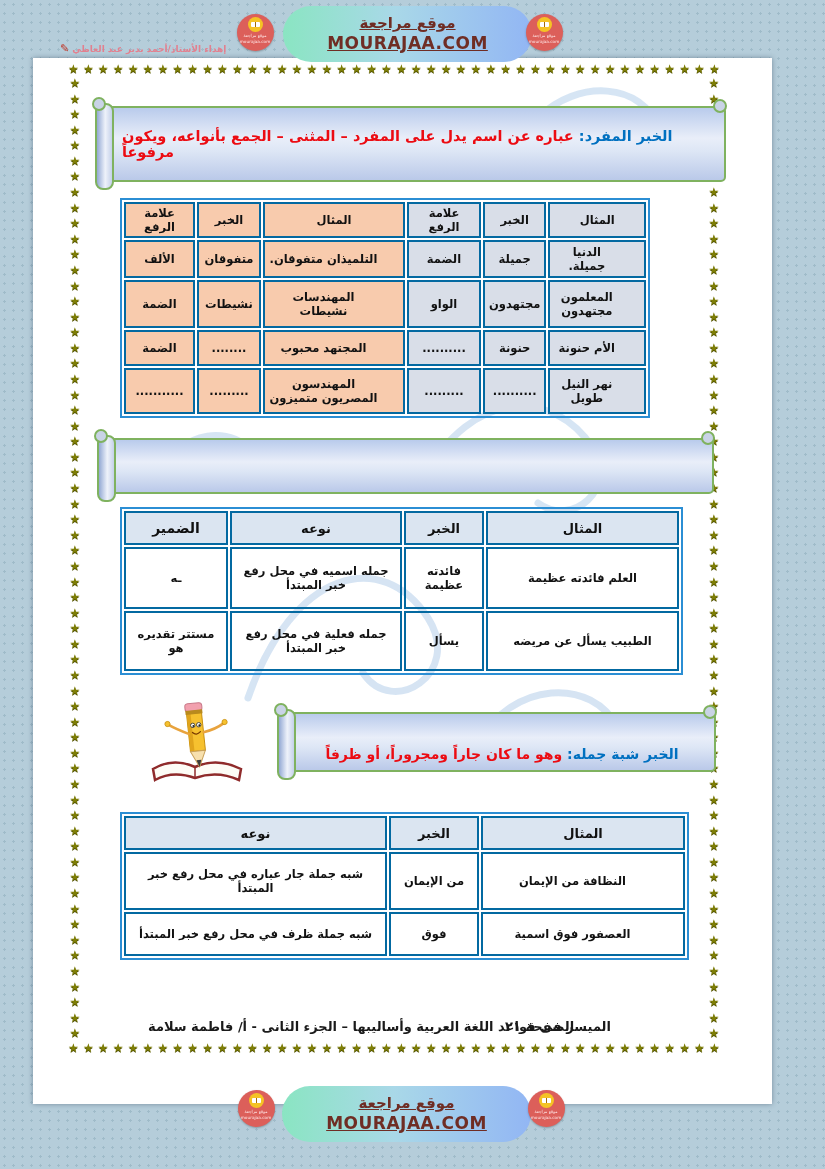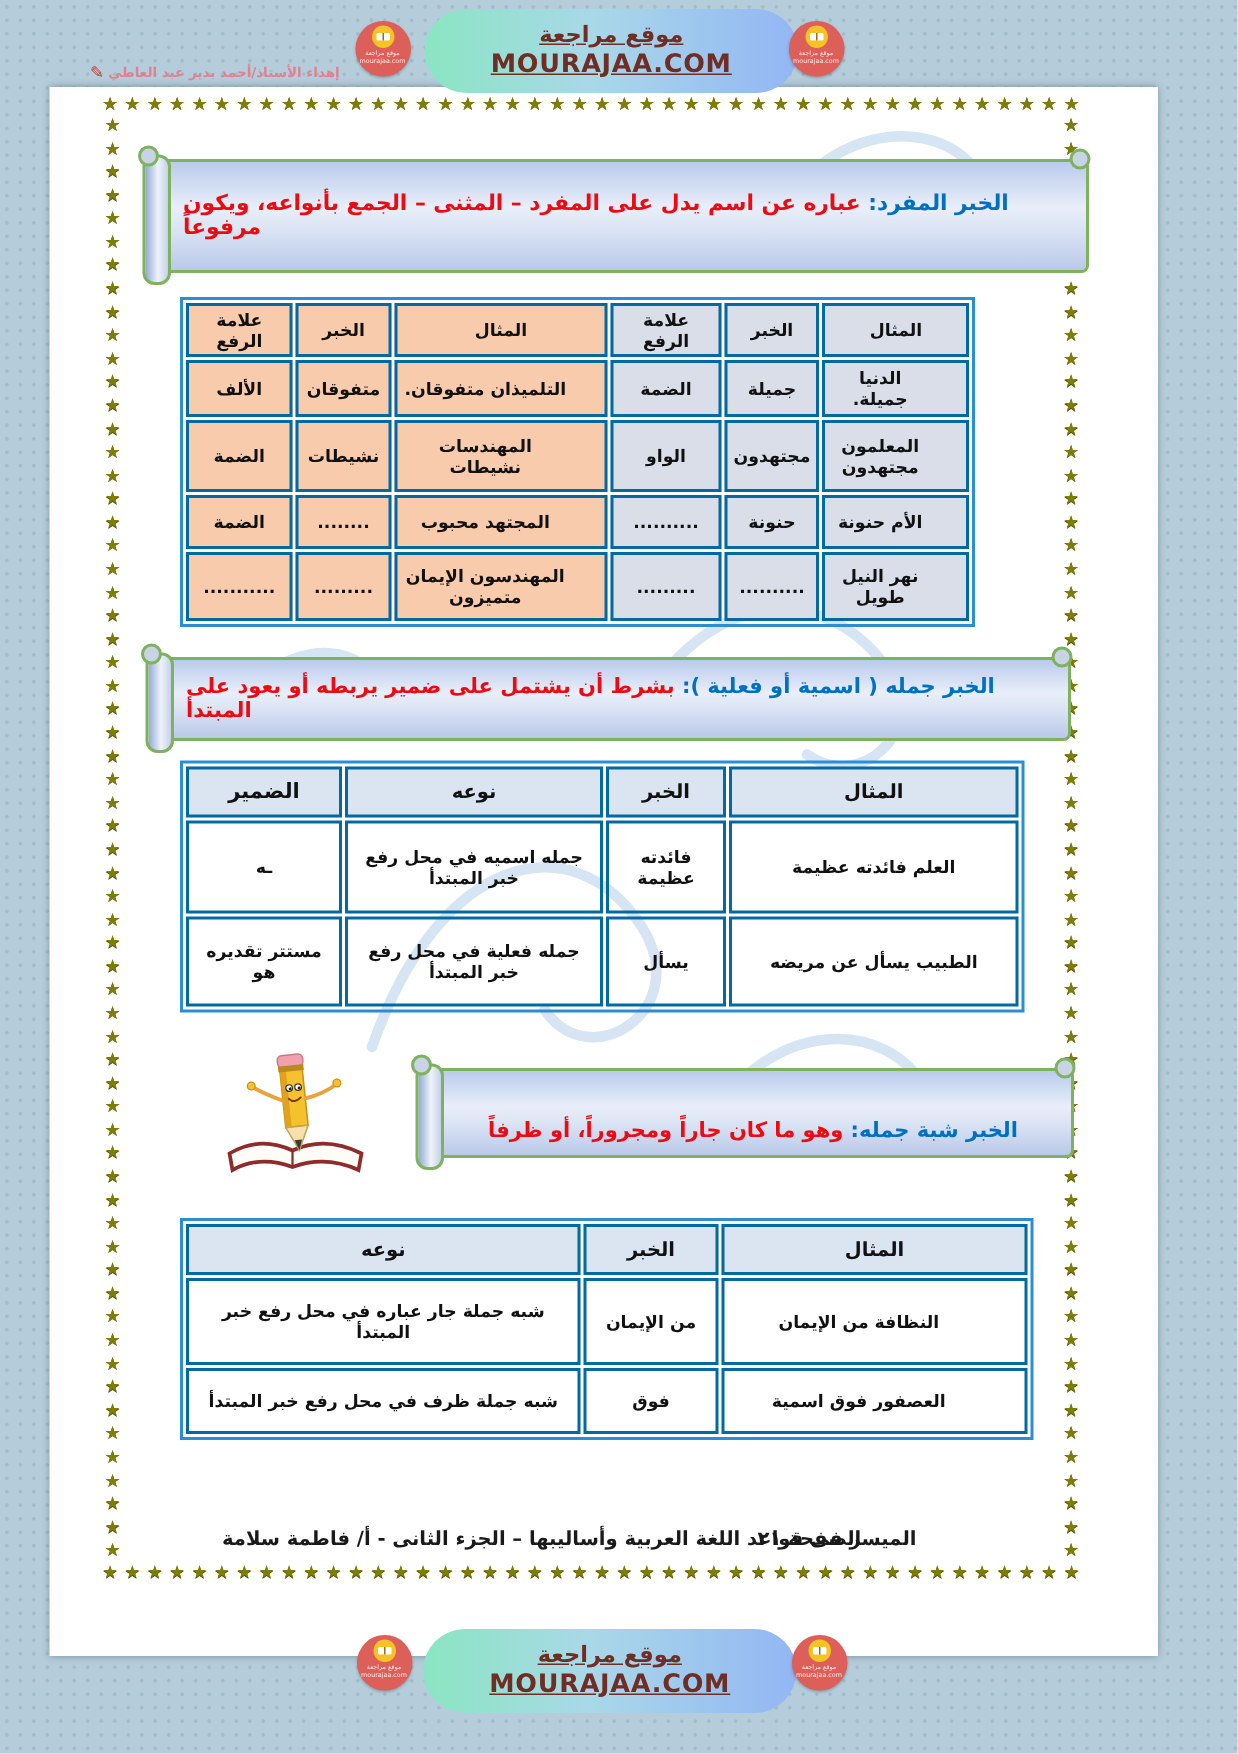--- a/index.html
+++ b/index.html
@@ -388,35 +388,31 @@
     <td class="bg-gray">حنونة</td>
     <td class="bg-gray">..........</td>
     <td class="bg-peach c-ex">المجتهد محبوب</td>
     <td class="bg-peach">........</td>
     <td class="bg-peach">الضمة</td>
   </tr>
   <tr style="height:46px;">
     <td class="bg-gray c-ex">نهر النيل طويل</td>
     <td class="bg-gray">..........</td>
     <td class="bg-gray">.........</td>
-    <td class="bg-peach c-ex">المهندسون الإيمان متميزون</td>
+    <td class="bg-peach c-ex">المهندسون المصريون متميزون</td>
     <td class="bg-peach">.........</td>
     <td class="bg-peach">...........</td>
   </tr>
 </tbody>
   </table>
 
 <div class="scroll" style="left:108px;top:438px;width:574px;height:52px;">
   <span class="curl-left"></span>
   <span class="knob tr"></span>
   <span class="knob tl"></span>
-  <div class="scroll-text" style="font-size:14px;">
-    <span class="t-blue">الخبر جمله ( اسمية أو فعلية ):</span>
-    <span class="t-red">بشرط أن يشتمل على ضمير يربطه أو يعود على المبتدأ</span>
-  </div>
 </div>
 
 <table style="left:120px;top:507px;">
   <colgroup>
     <col style="width:193px">
       <col style="width:80px">
       <col style="width:172px">
       <col style="width:104px">
   </colgroup>
   <tbody>

